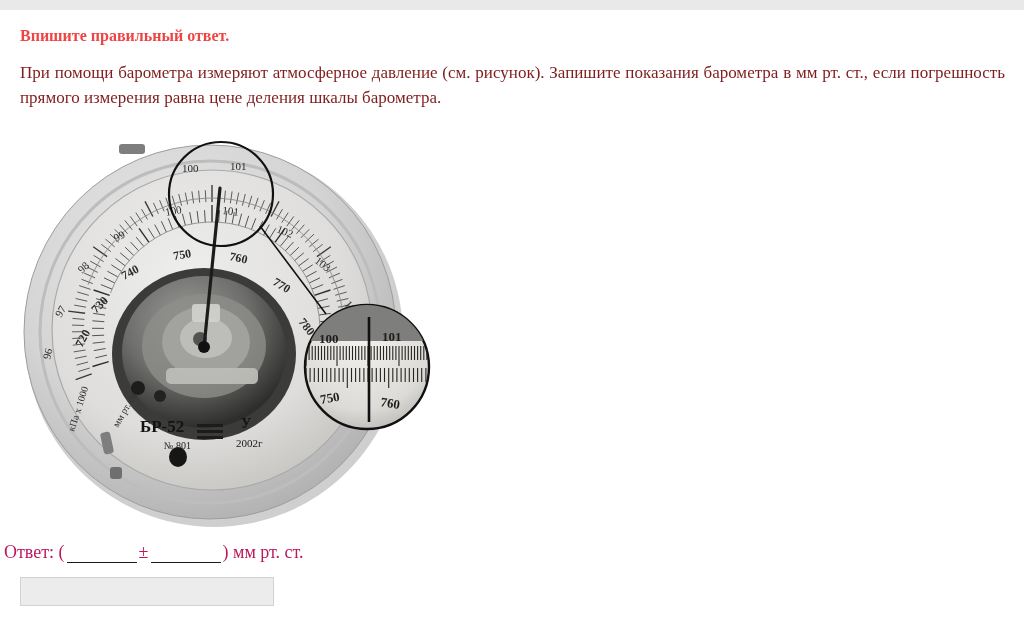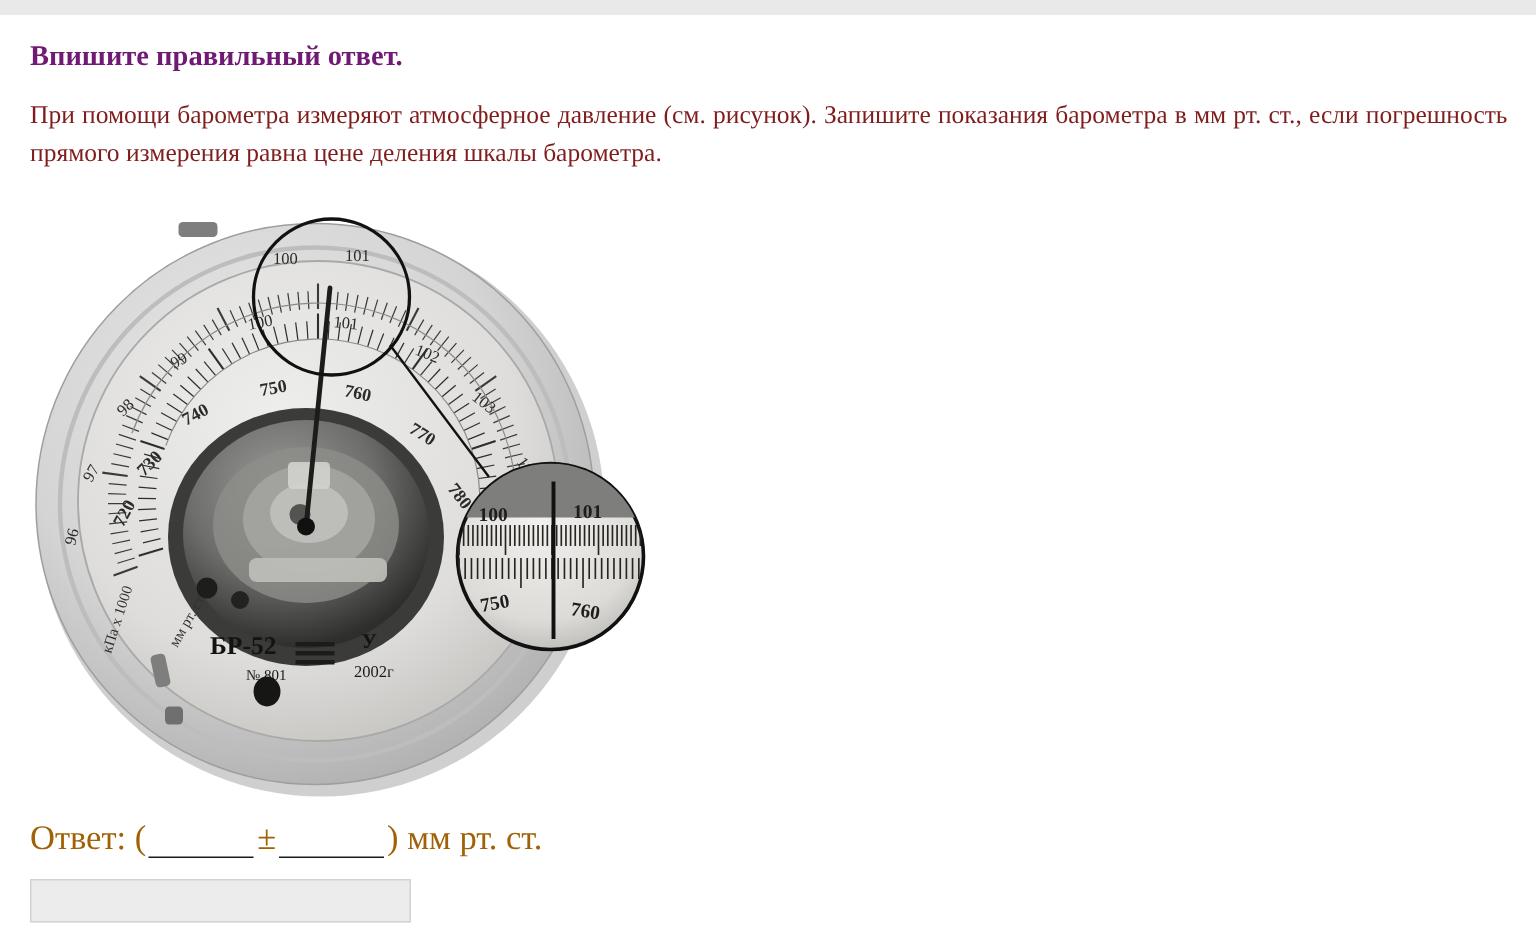--- a/index.html
+++ b/index.html
@@ -24,44 +24,44 @@
   }
   .content {
     position: absolute;
     left: 0;
     top: 10px;
     width: 1024px;
   }
   .task-title {
     font-family: "Liberation Serif", serif;
     font-weight: bold;
-    font-size: 19px;
-    color: #701a75;
+    font-size: 16px;
+    color: #ef4444;
     margin: 17px 0 0 20px;
   }
   .task-text {
     font-family: "Liberation Serif", serif;
     font-size: 17px;
     color: #7f1d1d;
     line-height: 25px;
     margin: 15px 20px 0 20px;
     width: 985px;
     text-align: justify;
   }
   .figure-wrap {
     position: relative;
     margin: 22px 0 0 14px;
     width: 460px;
     height: 400px;
   }
   .answer-line {
     font-family: "Liberation Serif", serif;
-    font-size: 23px;
-    color: #a16207;
-    margin: 10px 0 0 20px;
+    font-size: 18px;
+    color: #be185d;
+    margin: 10px 0 0 4px;
   }
   .blank {
     display: inline-block;
     border-bottom: 1px solid #1a1a1a;
     width: 70px;
     height: 14px;
     margin: 0 2px;
     vertical-align: bottom;
   }
   .answer-box {

